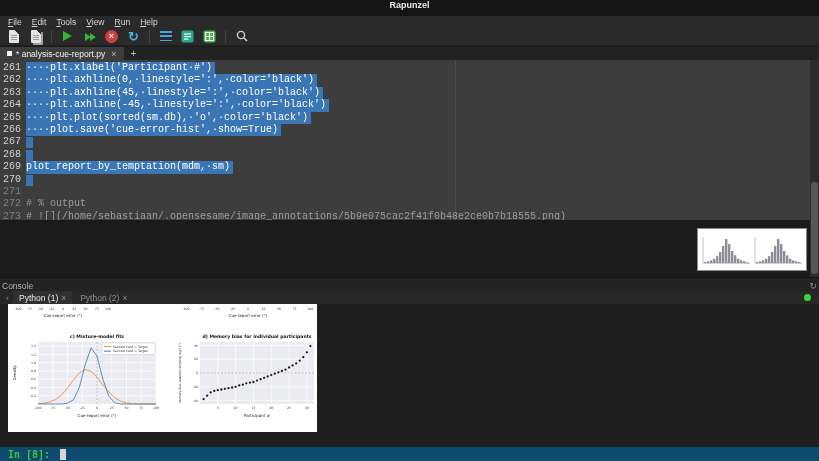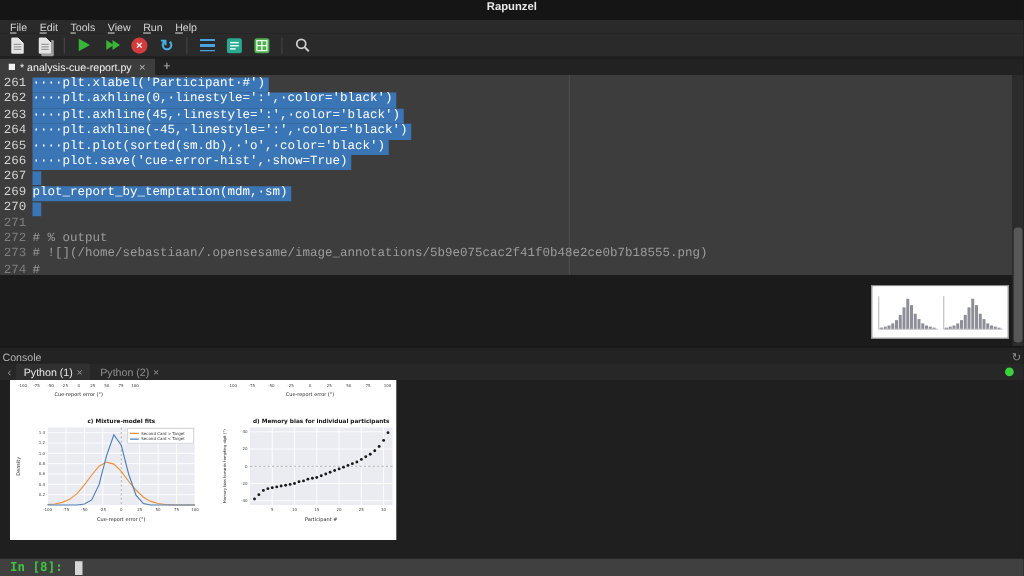--- a/index.html
+++ b/index.html
@@ -49,21 +49,21 @@
   .spacer{flex:1}
   .refresh{color:#8d8d8d;font-size:9px}
   .console-tabs{height:13px;display:flex;align-items:center;background:#272727;padding:0 4px;gap:2px}
   .chev{color:#8d8d8d;font-size:9px;padding:0 2px}
   .ctab{display:flex;align-items:center;gap:3px;font-size:8.5px;color:#8f8f8f;padding:0 6px;height:13px}
   .ctab.active{color:#e9e9e9;background:#303030}
   .ctab-x{font-size:8.5px;color:#8f8f8f}
   .kdot{width:7px;height:7px;border-radius:50%;background:#3bd23b;margin-right:4px}
   .console-body{position:absolute;top:26px;left:0;right:0;bottom:14px;background:#1f1f1f}
   #figure{position:absolute;left:8px;top:0;width:309px;height:128px;background:#fff}
-  .prompt-row{position:absolute;left:0;right:0;bottom:0;height:14px;background:#404040;
+  .prompt-row{position:absolute;left:0;right:0;bottom:0;height:14px;background:#0c4a6e;
     display:flex;align-items:center;padding-left:8px;font-family:"DejaVu Sans Mono",monospace;font-size:10px}
   .prompt{color:#3ec43e;font-weight:bold;white-space:pre}
   .cursor{width:6px;height:11px;background:#d6d6d6;margin-left:4px}
 </style>
 </head>
 <body>
 
 <div class="titlebar">
   <span>Rapunzel</span>
 </div>
@@ -156,20 +156,24 @@
   <div class="code-row">
       <span class="ln ln-sel">265</span>
       <span class="code sel">····plt.plot(sorted(sm.db),·'o',·color='black')</span>
     </div>
   <div class="code-row">
       <span class="ln ln-sel">266</span>
       <span class="code sel">····plot.save('cue-error-hist',·show=True)</span>
     </div>
   <div class="code-row">
       <span class="ln ln-sel">267</span>
+      <span class="code sel-empty"></span>
+    </div>
+  <div class="code-row">
+      <span class="ln ln-sel">268</span>
       <span class="code sel-empty"></span>
     </div>
   <div class="code-row">
       <span class="ln ln-sel">269</span>
       <span class="code sel">plot_report_by_temptation(mdm,·sm)</span>
     </div>
   <div class="code-row">
       <span class="ln ln-sel">270</span>
       <span class="code sel-empty"></span>
     </div>

